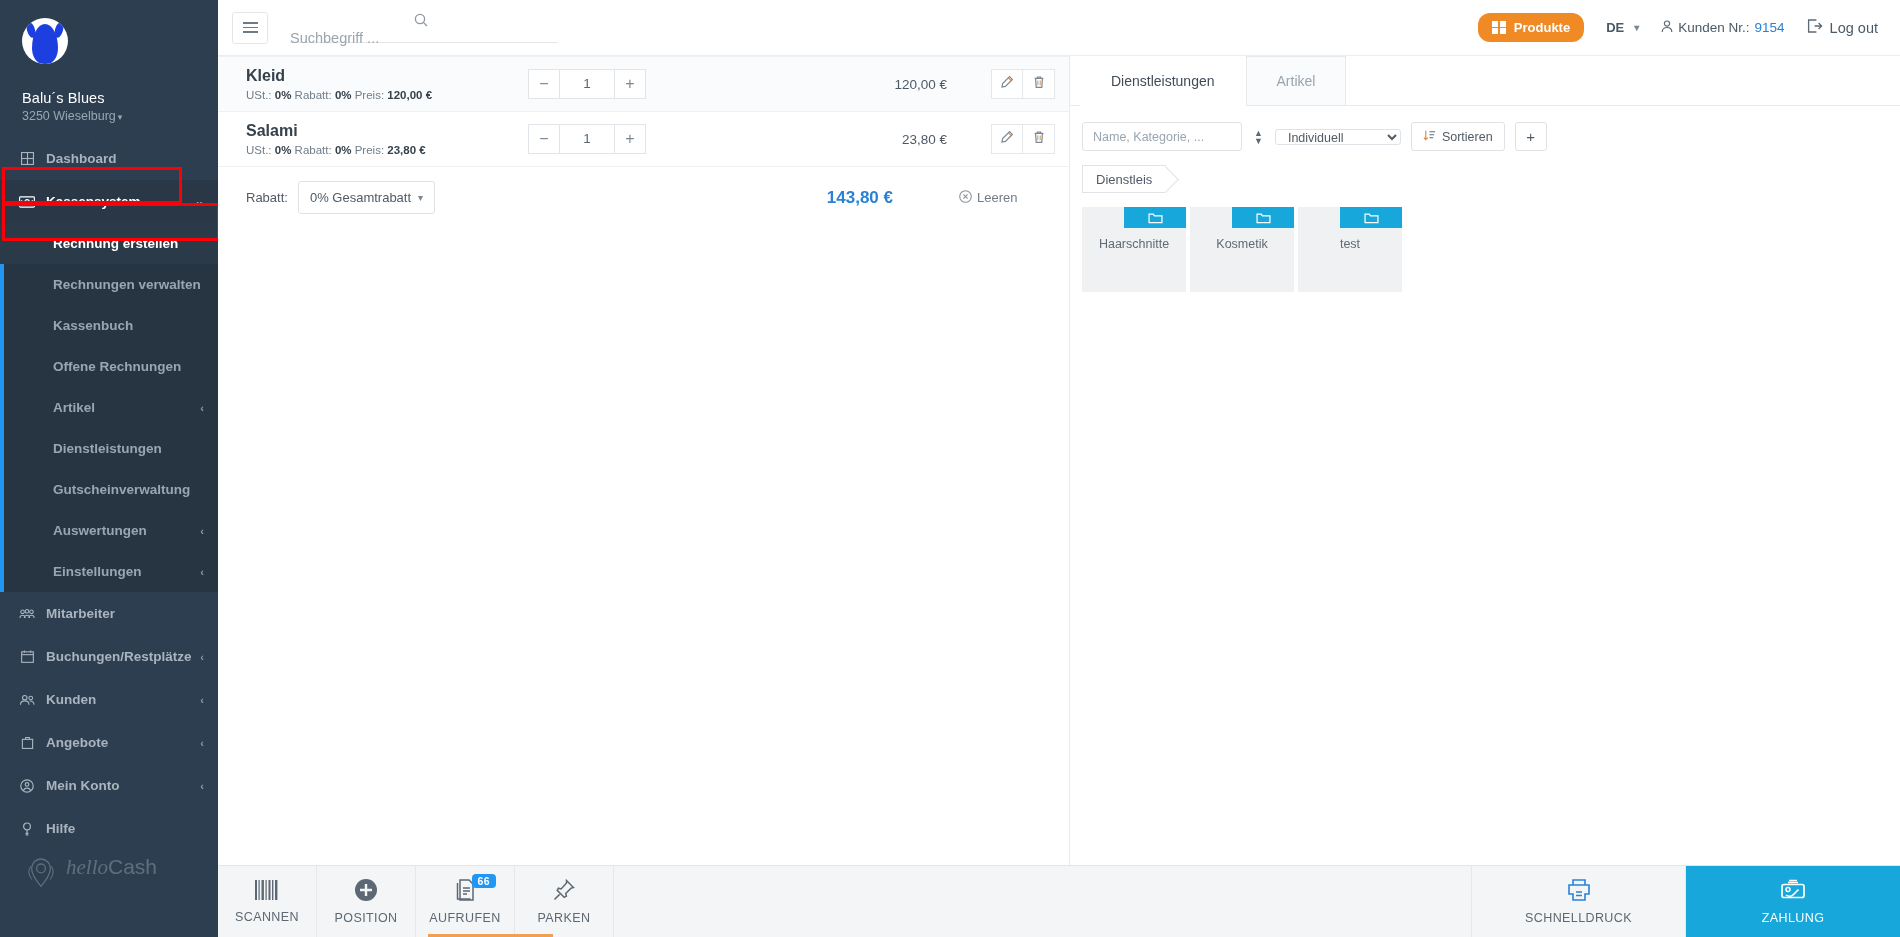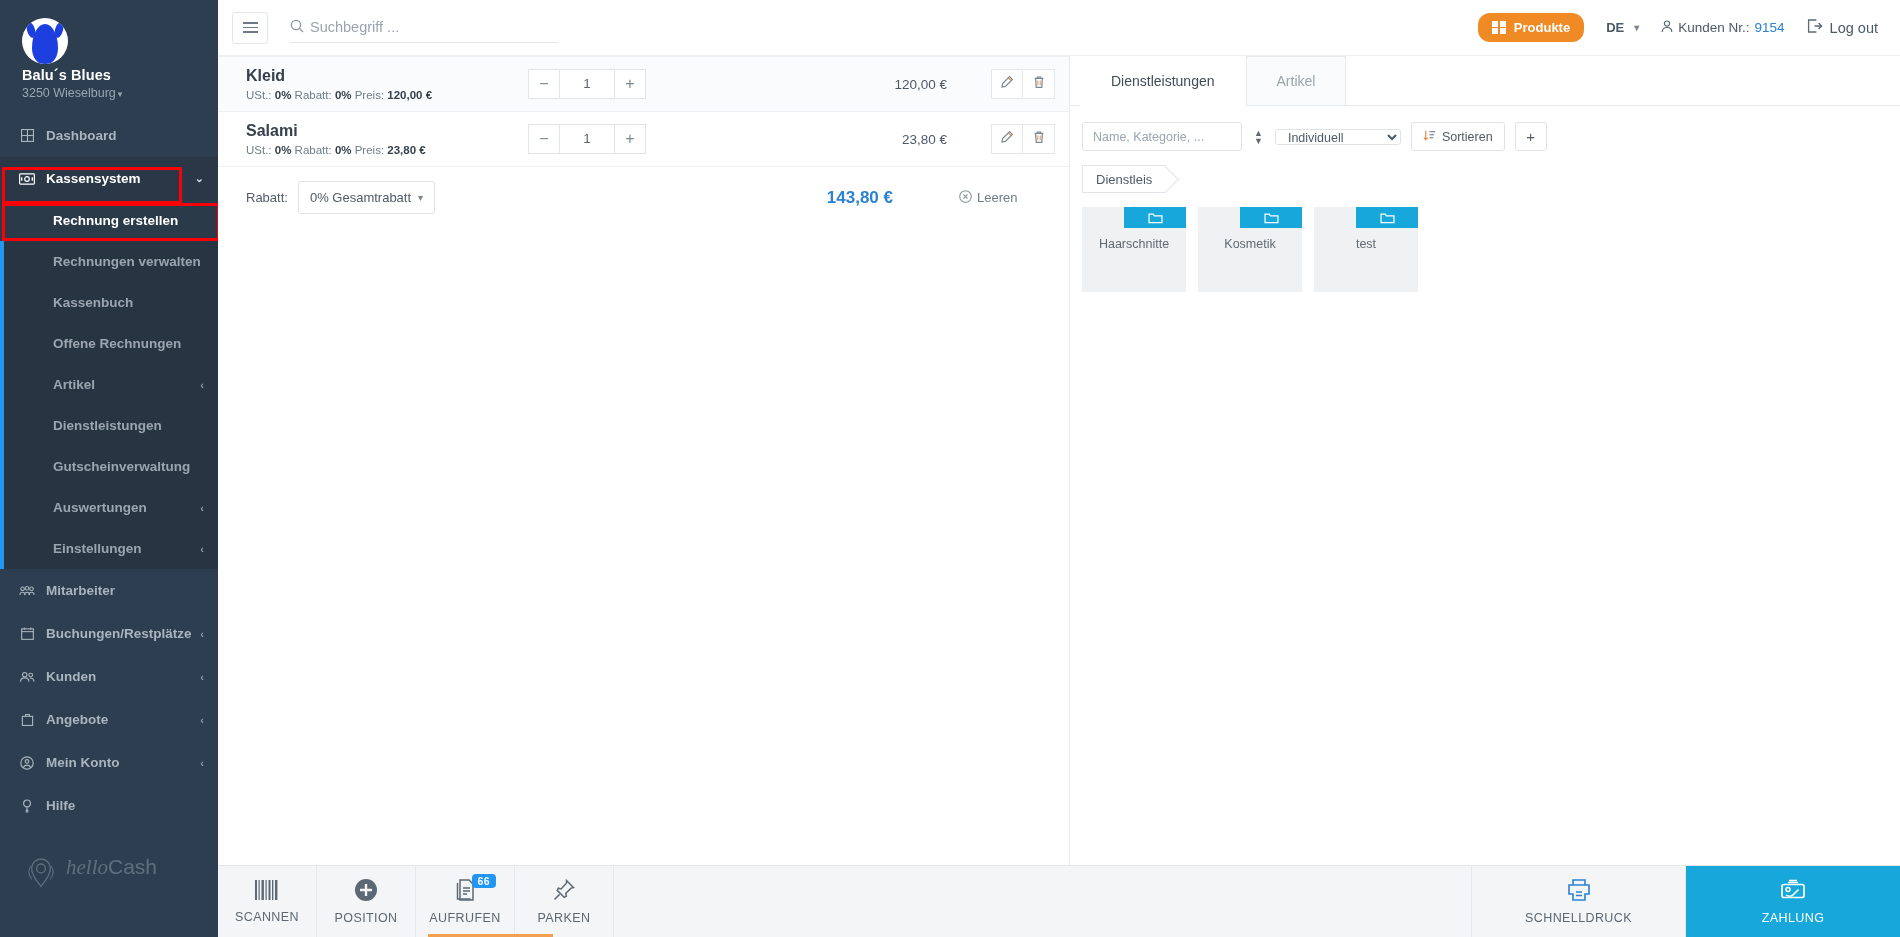--- a/index.html
+++ b/index.html
@@ -29,22 +29,22 @@
     border-radius: 50% 50% 42% 42% / 60% 60% 40% 40%;
     position: relative; margin-bottom: 0px;
   }
   .brand-avatar .dog:before, .brand-avatar .dog:after {
     content: ""; position: absolute; top: -2px; width: 8px; height: 16px;
     background: #1d3fe0; border-radius: 50%;
   }
   .brand-avatar .dog:before { left: -5px; transform: rotate(-16deg); }
   .brand-avatar .dog:after { right: -5px; transform: rotate(16deg); }
   .brand-name {
-    color: #ffffff; font-size: 14.5px; font-weight: bold;
-    margin-top: 3px; letter-spacing: .1px;
+    color: #ffffff; font-size: 14.5px; font-weight: normal;
+    margin-top: 26px; letter-spacing: .1px;
   }
   .brand-sub {
     color: #9aa7b2; font-size: 12.5px; margin-top: 3px;
   }
   .brand-sub .caret { font-size: 9px; margin-left: 2px; }
 
   .nav { list-style: none; }
   .nav-item {
     display: flex; align-items: center; position: relative;
     color: #a9b4be; font-size: 13.5px; font-weight: bold;
@@ -97,21 +97,21 @@
     padding: 0 22px 0 14px; border-bottom: 1px solid #eceff1; flex: 0 0 56px;
   }
   .burger {
     width: 36px; height: 32px; border: 1px solid #e3e6e9; background: #fff;
     border-radius: 3px; display: flex; flex-direction: column; align-items: center;
     justify-content: center; gap: 3px; cursor: pointer;
   }
   .burger i { display: block; width: 15px; height: 1.6px; background: #6d7b88; }
   .search-wrap {
     margin-left: 22px; display: flex; align-items: center; width: 268px;
-    border-bottom: 1px solid #e4e7ea; height: 30px;
+    border-bottom: 1px solid #e4e7ea; height: 30px; flex-direction: column;
   }
   .search-wrap .mag { color: #8b97a2; margin-right: 6px; font-size: 14px; }
   .search-wrap input {
     border: none; outline: none; font-size: 14.5px; color: #8b97a2;
     font-family: "Liberation Sans", sans-serif; width: 100%; background: transparent;
   }
   .search-wrap input::placeholder { color: #9aa5af; }
   .top-right { margin-left: auto; display: flex; align-items: center; gap: 22px; }
   .btn-produkte {
     background: #f08a24; color: #fff; font-size: 13px; font-weight: bold;
@@ -222,21 +222,21 @@
     margin: 14px 0 0 12px; display: inline-flex; align-items: center;
     height: 28px; padding: 0 13px; border: 1px solid #e0e4e8; background: #fff;
     font-size: 13px; color: #4f5b66; position: relative; width: fit-content;
     cursor: pointer;
   }
   .breadcrumb-chip:after {
     content: ""; position: absolute; right: -10px; top: 4px; width: 18px; height: 18px;
     background: #fff; border-top: 1px solid #e0e4e8; border-right: 1px solid #e0e4e8;
     transform: rotate(45deg);
   }
-  .tiles { display: flex; gap: 12px; padding: 14px 0 0 12px; flex-wrap: wrap; align-items: center; }
+  .tiles { display: flex; gap: 4px; padding: 14px 0 0 12px; flex-wrap: wrap; align-items: center; }
   .tile {
     width: 104px; height: 85px; background: #f0f1f2; position: relative; cursor: pointer;
   }
   .tile .folder-tab {
     position: absolute; top: 0; right: 0; width: 62px; height: 21px;
     background: #17a7db; display: flex; align-items: center; justify-content: center;
   }
   .tile .tname {
     position: absolute; top: 30px; left: 0; right: 0; text-align: center;
     font-size: 12.5px; color: #5e6a75;

